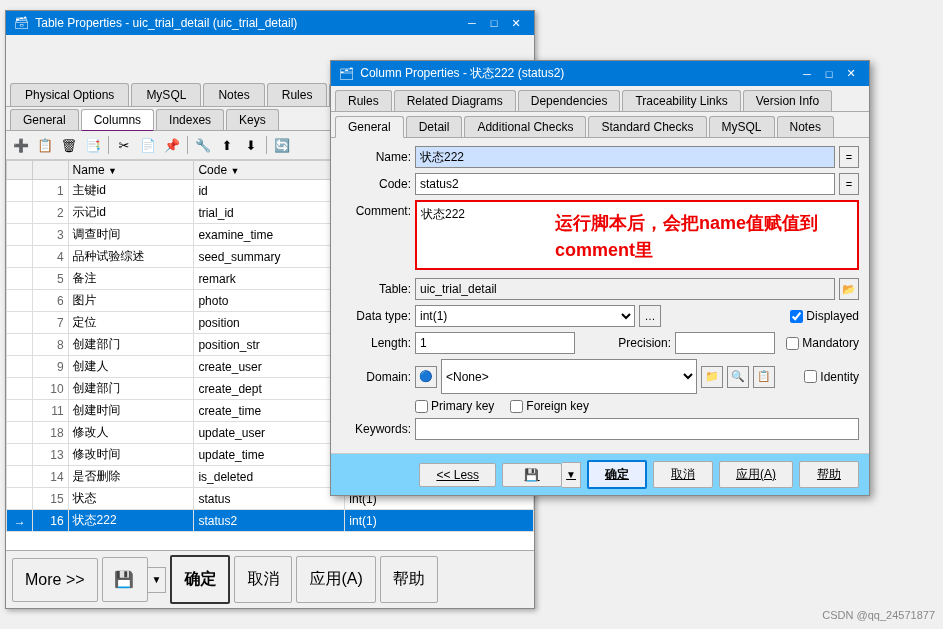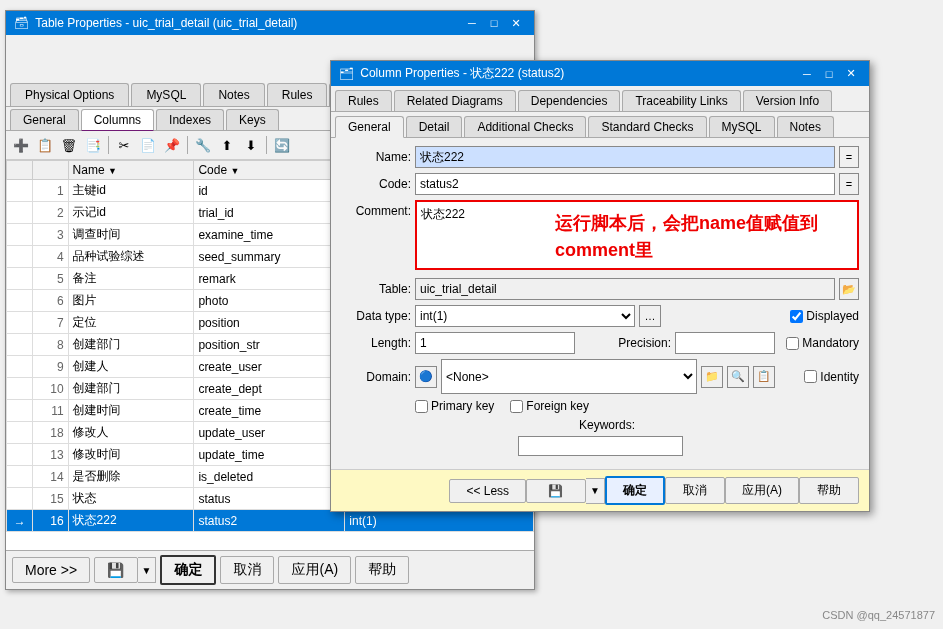--- a/index.html
+++ b/index.html
@@ -150,25 +150,25 @@
     
     .bottom-bar {
       border-top: 1px solid #aaa;
       padding: 4px 6px;
       display: flex;
       align-items: center;
       gap: 4px;
       background: #f0f0f0;
     }
     .bottom-btn {
-      padding: 4px 12px;
+      padding: 12px 12px;
       border: 1px solid #aaa;
       background: #f0f0f0;
       cursor: pointer;
-      font-size: 14px;
+      font-size: 16px;
       border-radius: 2px;
     }
     .bottom-btn.primary {
       background: #f0f0f0;
       border: 2px solid #333;
       font-weight: bold;
     }
 
     
     .dialog-overlay {
@@ -381,39 +381,40 @@
       gap: 16px;
       padding-left: 74px;
     }
 
     
     .keywords-row {
       display: flex;
       align-items: center;
       margin-bottom: 5px;
       gap: 4px;
-      flex-direction: column;
     }
     .keywords-input {
       flex: 1;
       height: 22px;
       border: 1px solid #888;
       padding: 2px 4px;
       font-size: 12px;
       background: white;
     }
 
     
     .dialog-bottom {
       display: flex;
       align-items: center;
+      gap: 6px;
       padding: 6px 10px;
       border-top: 1px solid #ccc;
-      background: #fef9c3;
+      background: #7dd3fc;
       justify-content: flex-end;
+      text-decoration: underline;
     }
     .dialog-btn {
       padding: 4px 16px;
       border: 1px solid #aaa;
       background: #f0f0f0;
       cursor: pointer;
       font-size: 12px;
       border-radius: 2px;
       min-width: 60px;
     }

